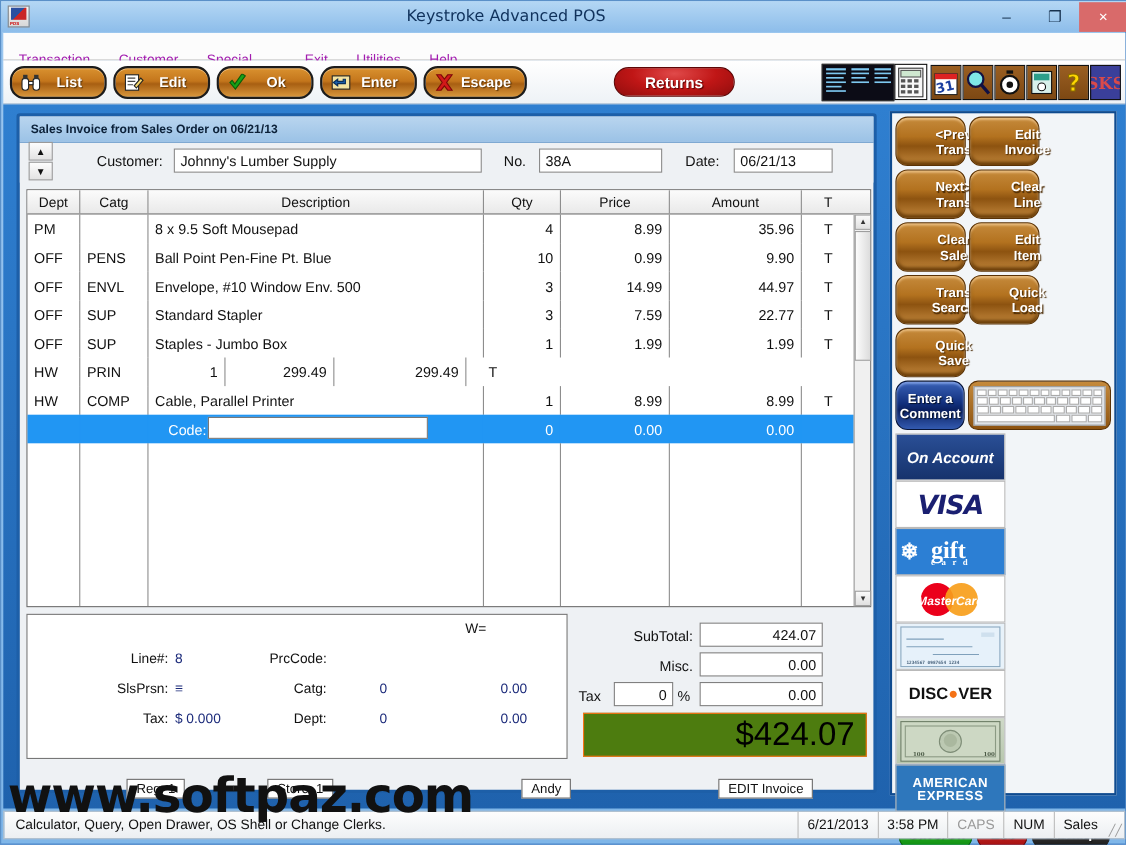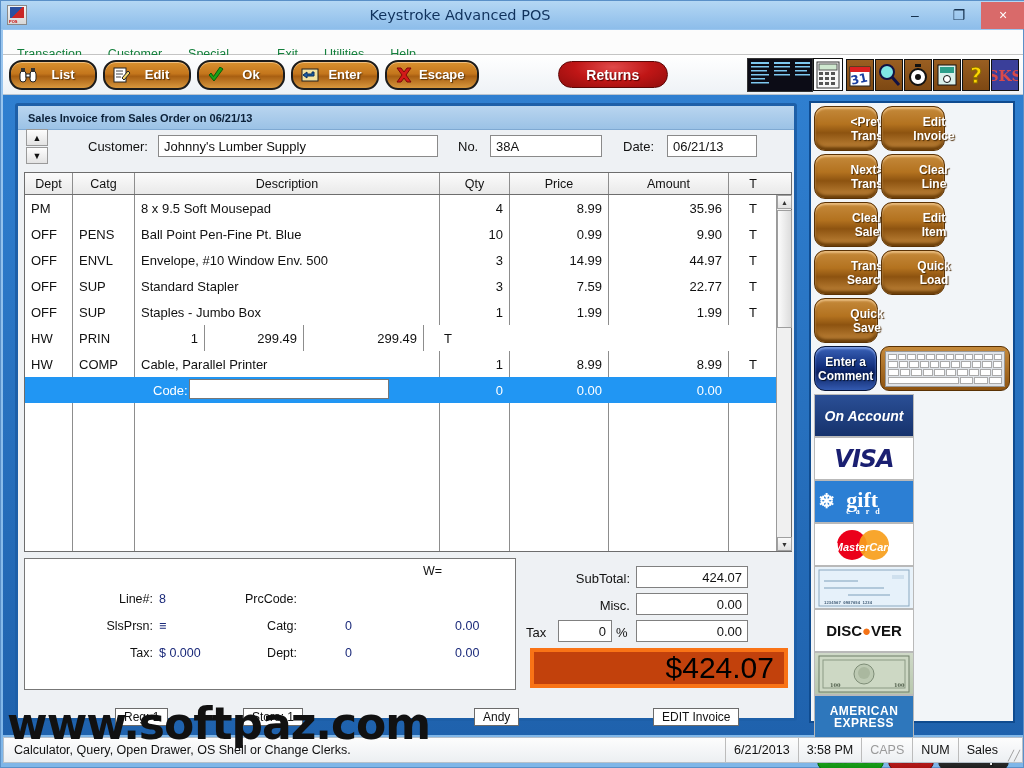--- a/index.html
+++ b/index.html
@@ -48,21 +48,21 @@
     font-size:14px;color:#17324f;flex:none;
   }
   #btn-close { background:#d96a6a; color:#fff; }
 
   
   #menubar {
     position:absolute; left:2px; top:29px; width:1020px; height:25px;
     background:#fcfcfc; border-bottom:1px solid #c4c4c4;
     display:flex; align-items:center; padding-left:14px;
   }
-  .menu-item { font-size:12.5px; color:#15803d; margin-right:26px; cursor:default;margin-top:24px; }
+  .menu-item { font-size:12.5px; color:#a21caf; margin-right:26px; cursor:default;margin-top:24px; }
   .menu-item u { text-decoration:underline; }
   #menubar .spacer { width:22px; }
 
   
   #toolbar {
     position:absolute; left:2px; top:54px; width:1020px; height:40px;
     background:linear-gradient(#ffffff,#eef2f6);
     border-bottom:1px solid #b9c4cf;
     display:flex; align-items:center;
   }
@@ -174,21 +174,21 @@
   #info .lab { position:absolute; font-size:12.5px; color:#111; text-align:right; }
   #info .val { position:absolute; font-size:12.5px; color:#1b2a7a; }
 
   
   #totals { position:absolute; left:506px; top:452px; width:268px; height:132px; }
   .tot-lbl { position:absolute; font-size:13px; color:#111; text-align:right; }
   .tot-box { position:absolute; height:22px; background:#fff; border:1px solid #808080;
      font-size:13px;color:#111; display:flex;align-items:center;justify-content:flex-end;
      padding-right:5px; }
   #grand { position:absolute; left:6px; top:90px; width:258px; height:40px;
-     background:#c2410c; border:4px solid #f97316; display:flex; align-items:center;
+     background:#4d7c0f; border:1px solid #f97316; display:flex; align-items:center;
      justify-content:flex-end; padding-right:10px; font-size:30px; color:#000; }
 
   
   .tagbox { position:absolute; background:#fff; border:1px solid #6b6b6b;
      font-size:12px; color:#111; padding:1px 8px; }
 
   
   #side { position:absolute; left:806px; top:6px; width:206px; height:622px;
      background:#f2f5f8; border:2px solid #0f4b8f; }
   .grid3 { display:flex; flex-wrap:wrap; padding:3px; gap:3px; }

